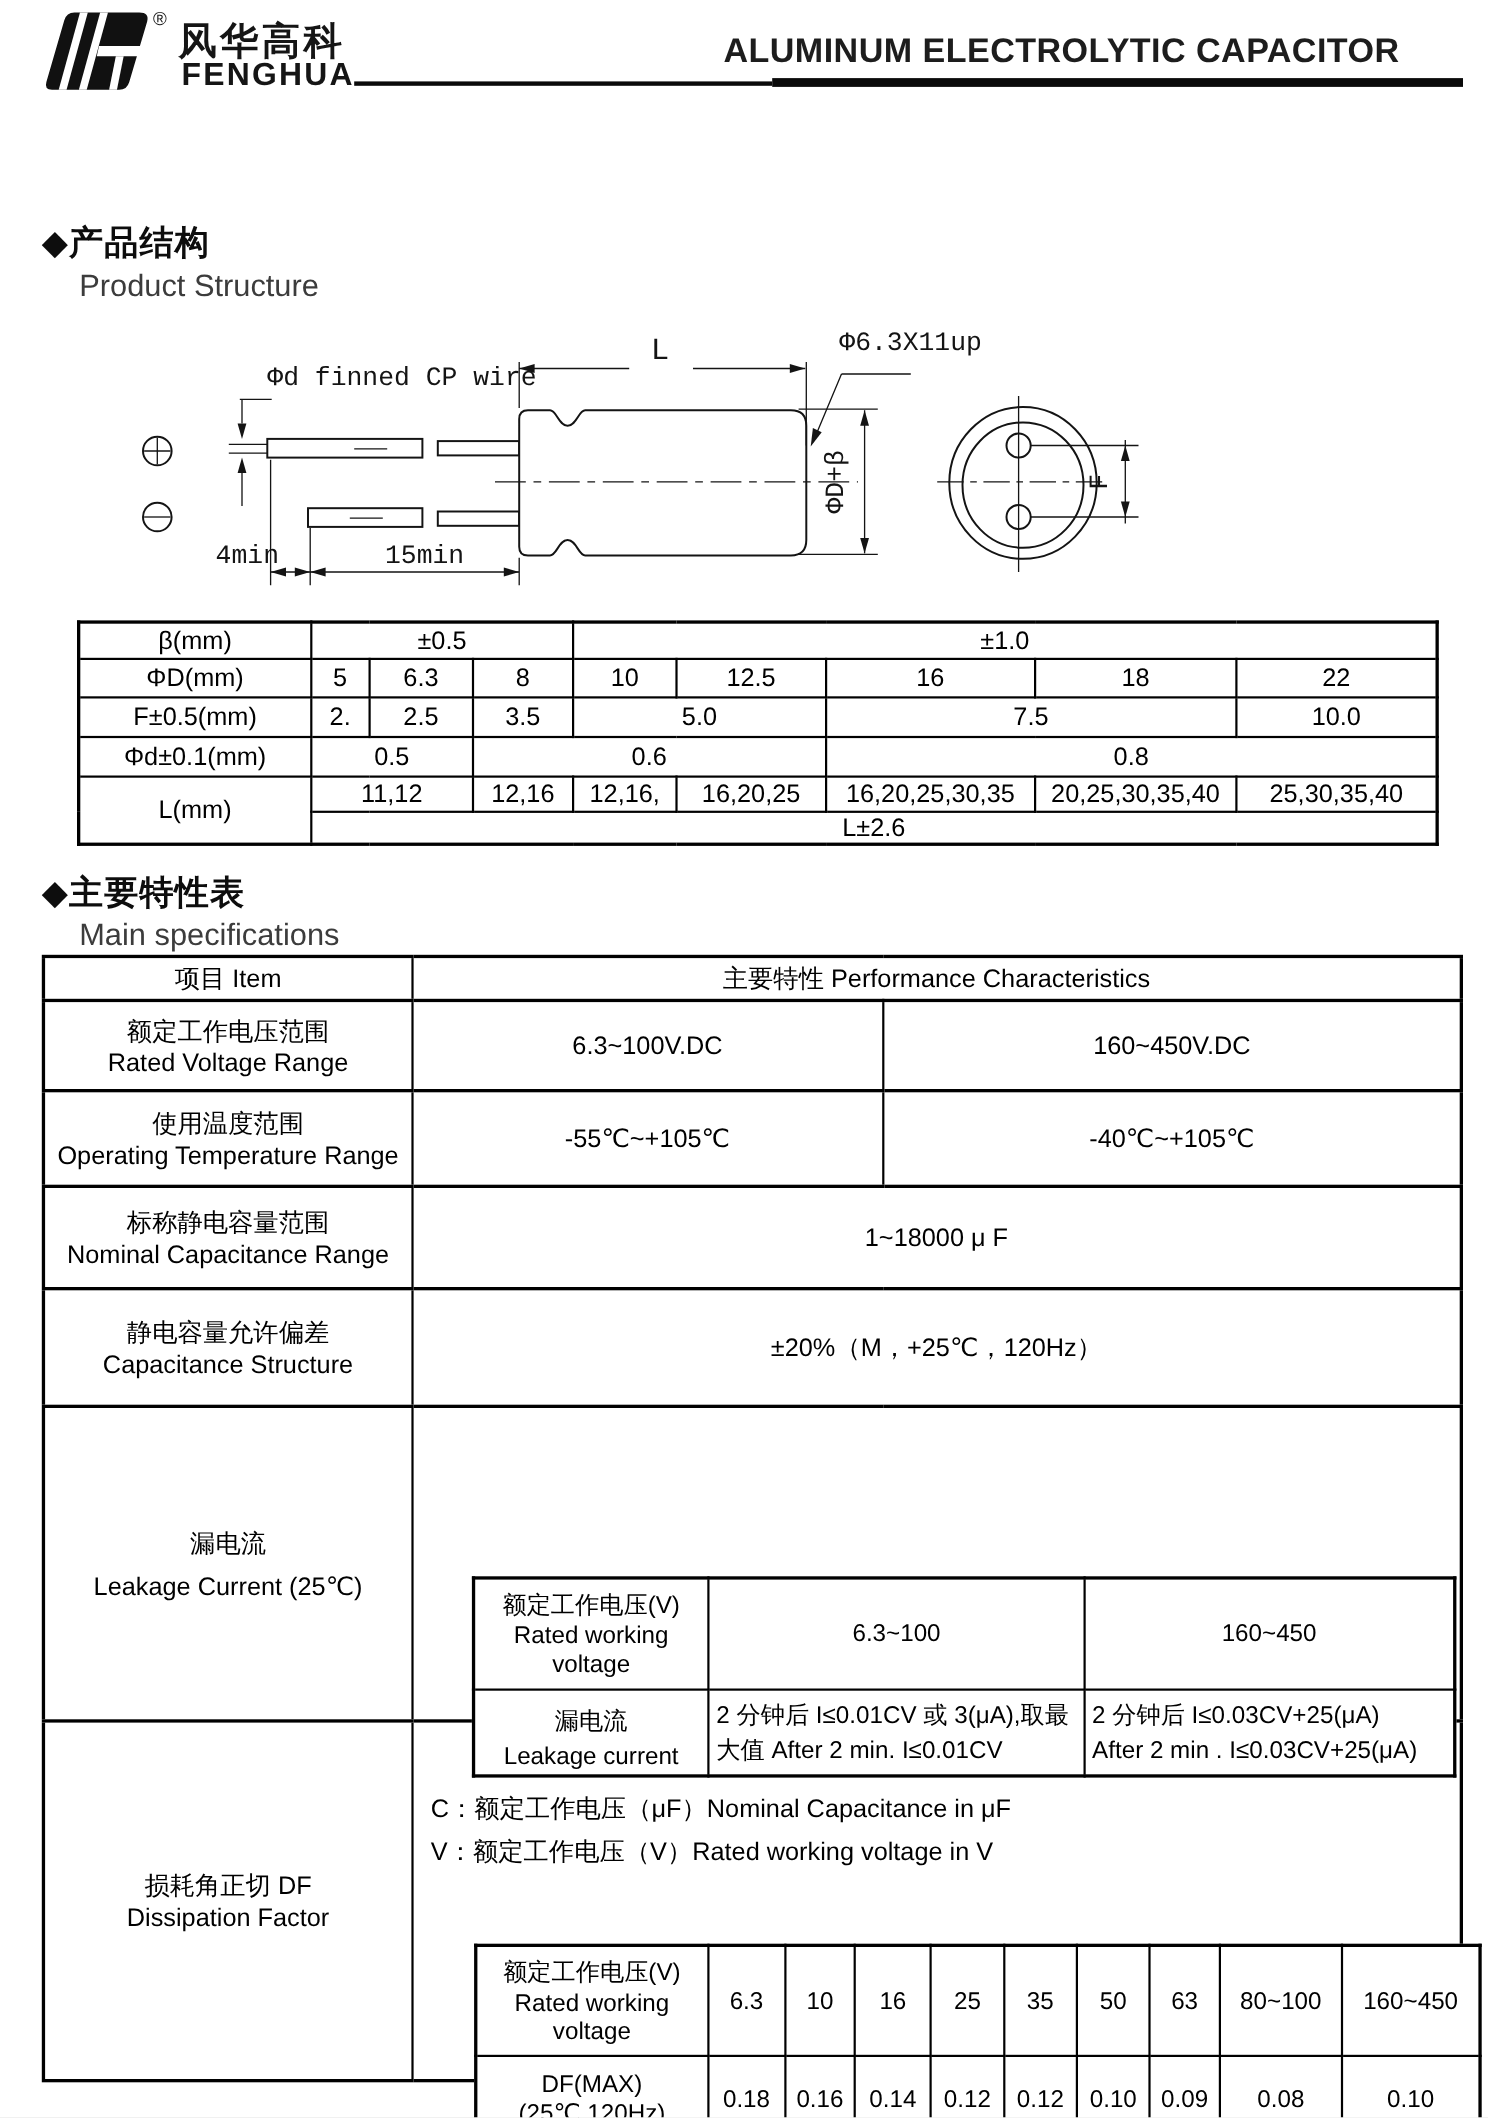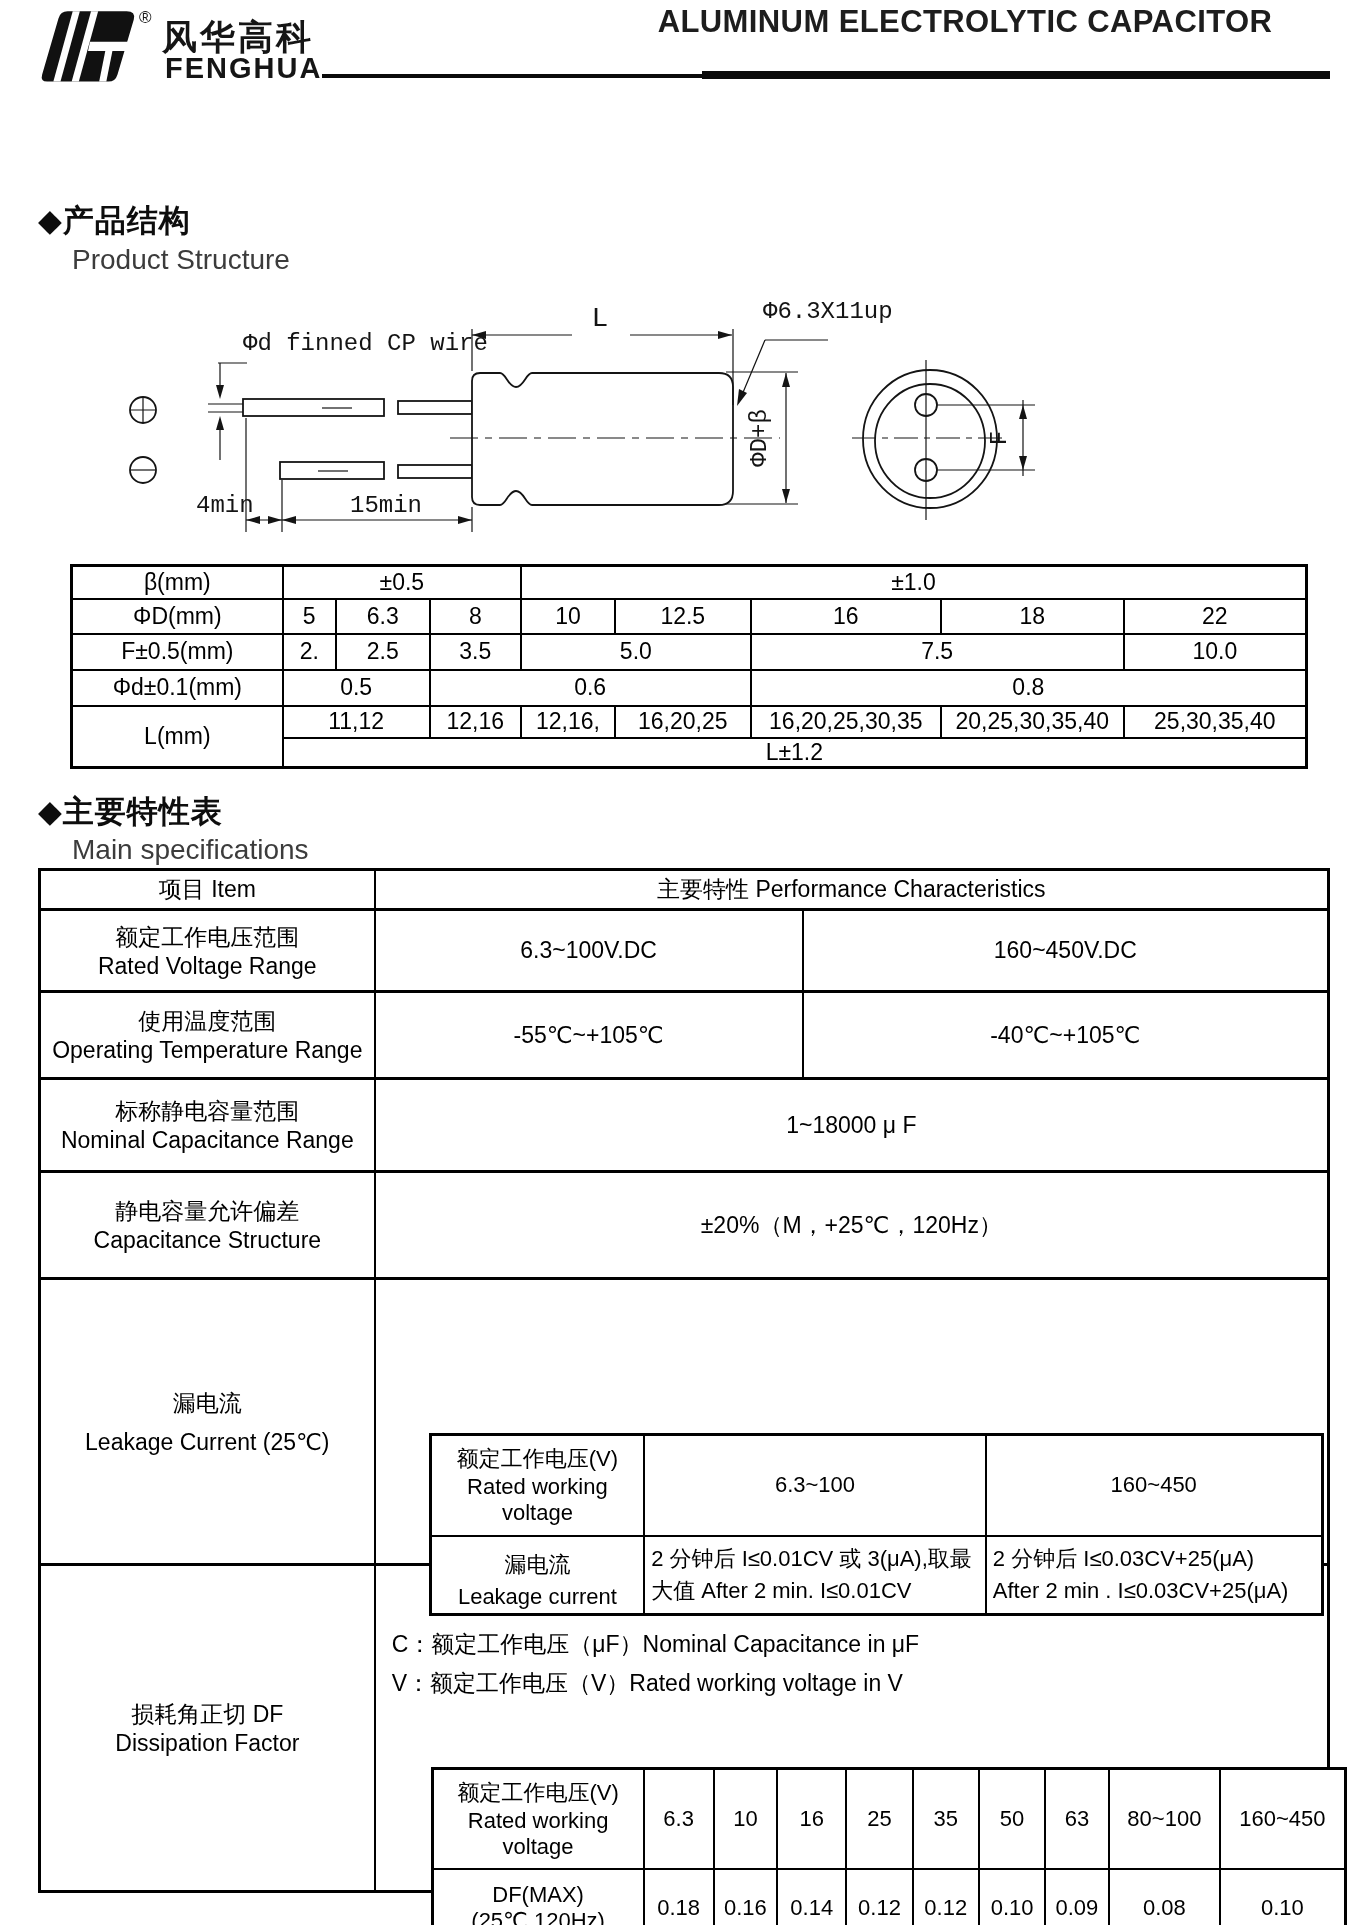--- a/index.html
+++ b/index.html
@@ -6,21 +6,21 @@
   #page{
     position:relative;width:1353px;height:1925px;background:#ffffff;
     font-family:"Liberation Sans","DejaVu Sans",sans-serif;color:#000;
     margin:0 auto;overflow:hidden;
   }
   .abs{position:absolute;}
   
   #brand-cn{left:162px;top:14px;font-size:35px;font-weight:800;letter-spacing:3px;color:#151515;}
   #brand-en{left:165px;top:52px;font-size:29px;font-weight:600;letter-spacing:2px;color:#151515;}
   #reg-mark{left:139px;top:8px;font-size:17px;color:#151515;}
-  #doc-title{left:600px;top:4px;width:730px;text-align:center;font-size:31px;font-weight:700;letter-spacing:.4px;color:#1d1d1d;}
+  #doc-title{left:600px;top:28px;width:730px;text-align:center;font-size:31px;font-weight:700;letter-spacing:.4px;color:#1d1d1d;}
   .hline{background:#0a0a0a;}
   
   .h-cn{font-size:31px;font-weight:700;color:#0d0d0d;letter-spacing:1px;}
   .h-en{font-size:28px;font-weight:400;color:#3c3c3c;}
   
   #diagram{left:0;top:0;width:1353px;height:560px;}
   #diagram .ln{stroke:#141414;stroke-width:1.8;fill:none;}
   #diagram .thin{stroke:#141414;stroke-width:1.2;fill:none;}
   #diagram .fillw{fill:#ffffff;stroke:#141414;stroke-width:1.8;}
   #diagram .arr{fill:#141414;stroke:none;}
@@ -194,21 +194,21 @@
         <td rowspan="2">L(mm)</td>
         <td colspan="2">11,12</td>
         <td>12,16</td>
         <td>12,16,</td>
         <td>16,20,25</td>
         <td>16,20,25,30,35</td>
         <td>20,25,30,35,40</td>
         <td>25,30,35,40</td>
       </tr>
       <tr style="height:24px">
-        <td colspan="8">L±1.2</td>
+        <td colspan="8">L±2.6</td>
       </tr>
     </tbody>
   </table>
 
   <div class="abs h-cn" style="left:38px;top:791px">◆主要特性表</div>
   <div class="abs h-en" style="left:72px;top:834px">Main specifications</div>
 
   <table id="spec-table" class="abs">
     <colgroup>
         <col style="width:26%">

